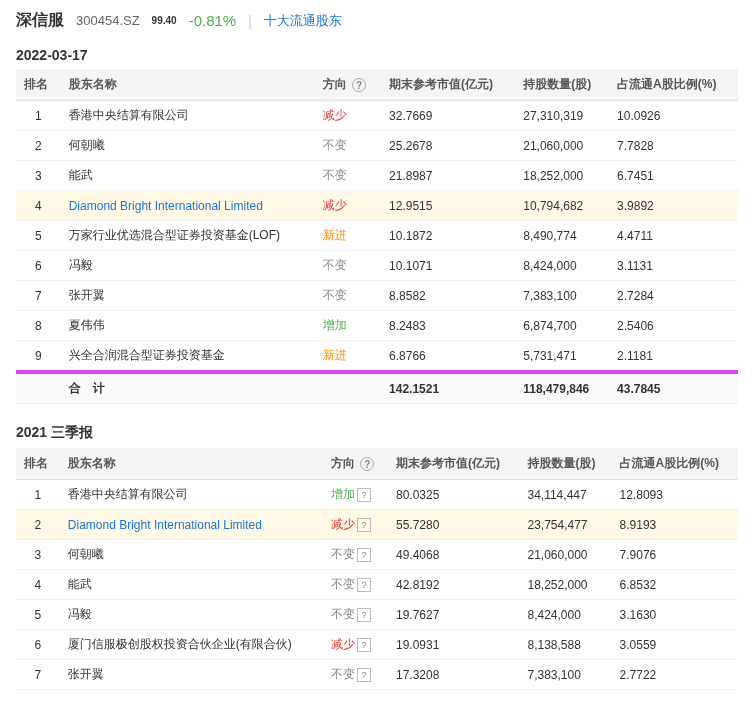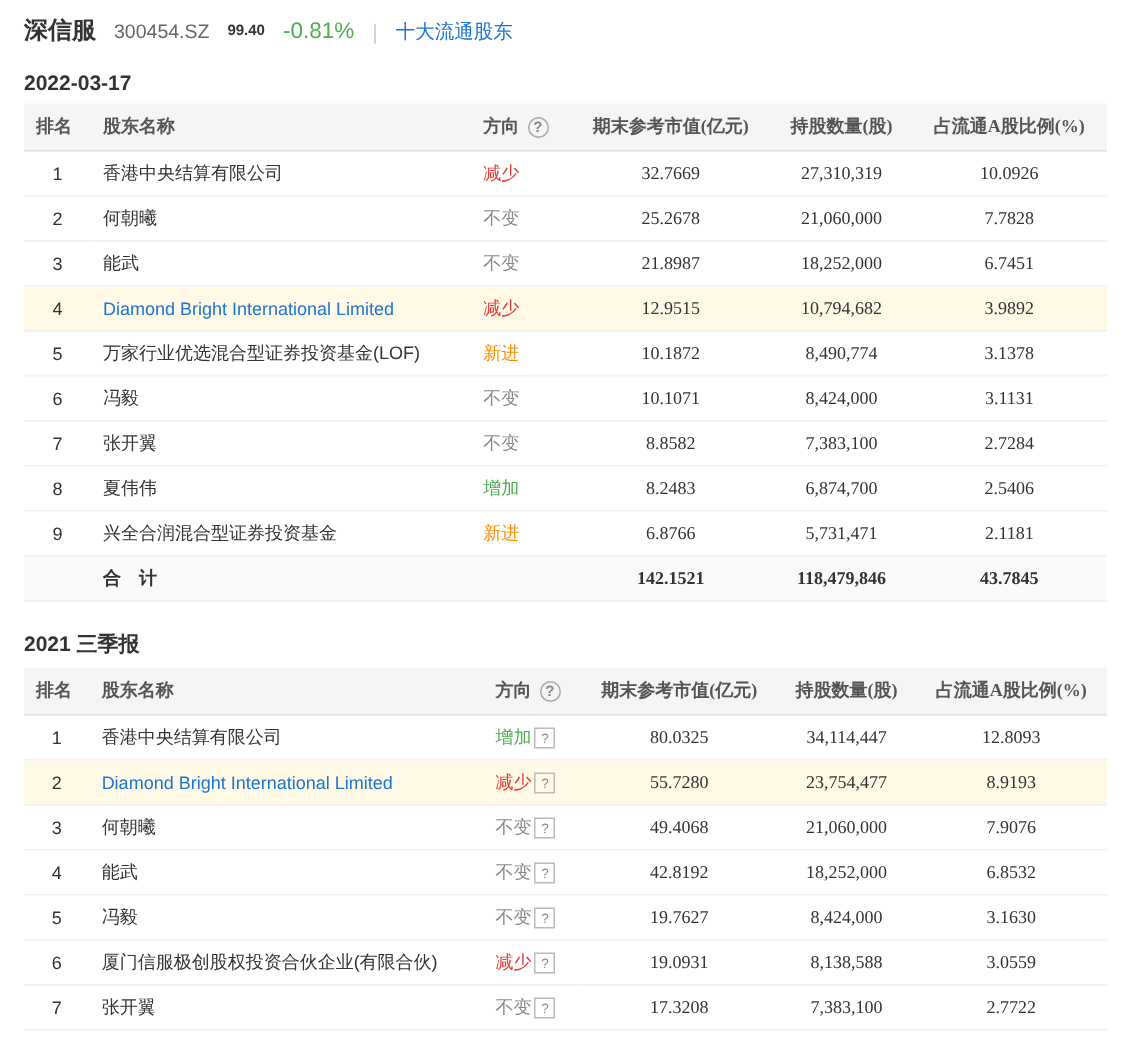--- a/index.html
+++ b/index.html
@@ -44,40 +44,40 @@
       background: #f5f5f5;
     }
     th {
       padding: 7px 8px;
       text-align: left;
       font-weight: bold;
       font-size: 12px;
       color: #555;
       border-bottom: 1px solid #e0e0e0;
     }
-    th.right, td.right { text-align: center; font-family: Liberation Serif, serif; }
+    th.right, td.right { text-align: left; }
     th.center, td.center { text-align: center; }
     td {
       padding: 6px 8px;
       font-size: 12px;
       border-bottom: 1px solid #f0f0f0;
       color: #333;
     }
     tr.highlighted { background: #fff9e6; }
 
     .text-red { color: #e53935; }
     .text-green { color: #4caf50; }
     .text-blue { color: #1976d2; text-align: right; }
     .text-gray { color: #888; }
     .text-orange { color: #ff8c00; }
 
     .total-row td {
       font-weight: bold;
       background: #fafafa;
-      border-top: 1px solid #d946ef;
+      border-top: 4px solid #d946ef;
     }
 
     .question-icon {
       display: inline-block;
       width: 14px;
       height: 14px;
       border-radius: 50%;
       border: 1px solid #aaa;
       text-align: center;
       line-height: 13px;
@@ -160,21 +160,21 @@
       <td class="right">12.9515</td>
       <td class="right">10,794,682</td>
       <td class="right">3.9892</td>
     </tr>
       <tr>
       <td class="center rank-num">5</td>
       <td style="color:#333">万家行业优选混合型证券投资基金(LOF)</td>
       <td><span class="text-orange">新进</span></td>
       <td class="right">10.1872</td>
       <td class="right">8,490,774</td>
-      <td class="right">3.1378</td>
+      <td class="right">4.4711</td>
     </tr>
       <tr>
       <td class="center rank-num">6</td>
       <td style="color:#333">冯毅</td>
       <td><span class="text-gray">不变</span></td>
       <td class="right">10.1071</td>
       <td class="right">8,424,000</td>
       <td class="right">3.1131</td>
     </tr>
       <tr>

